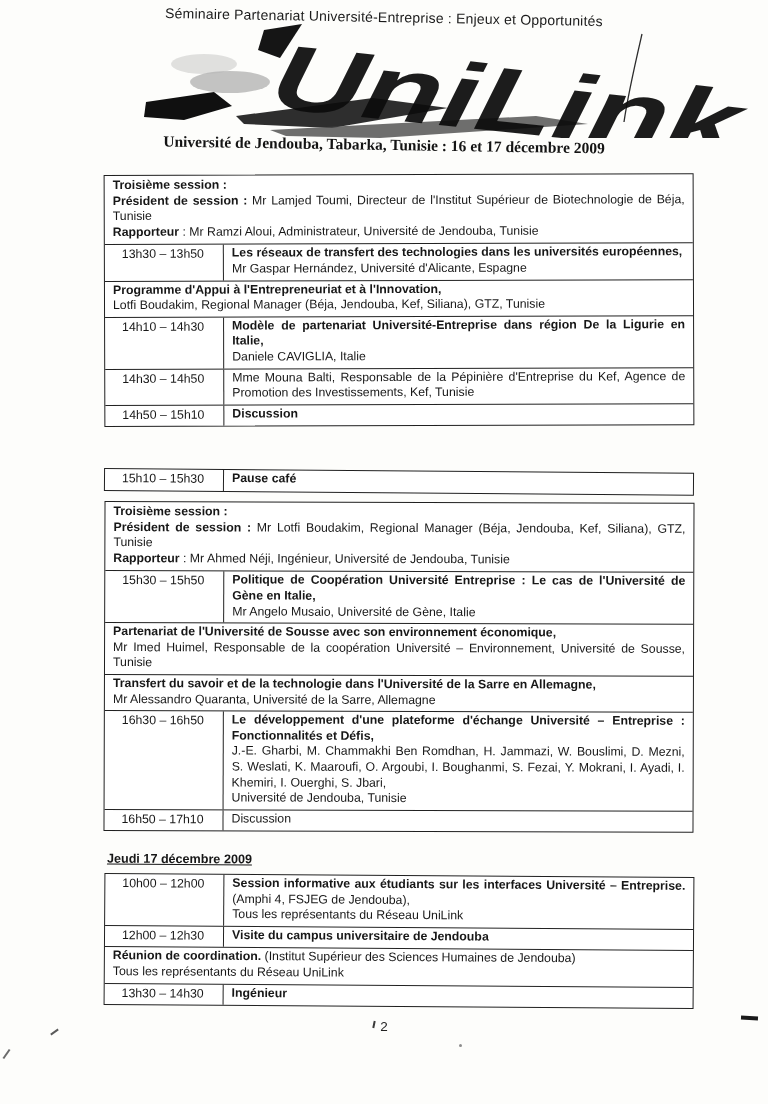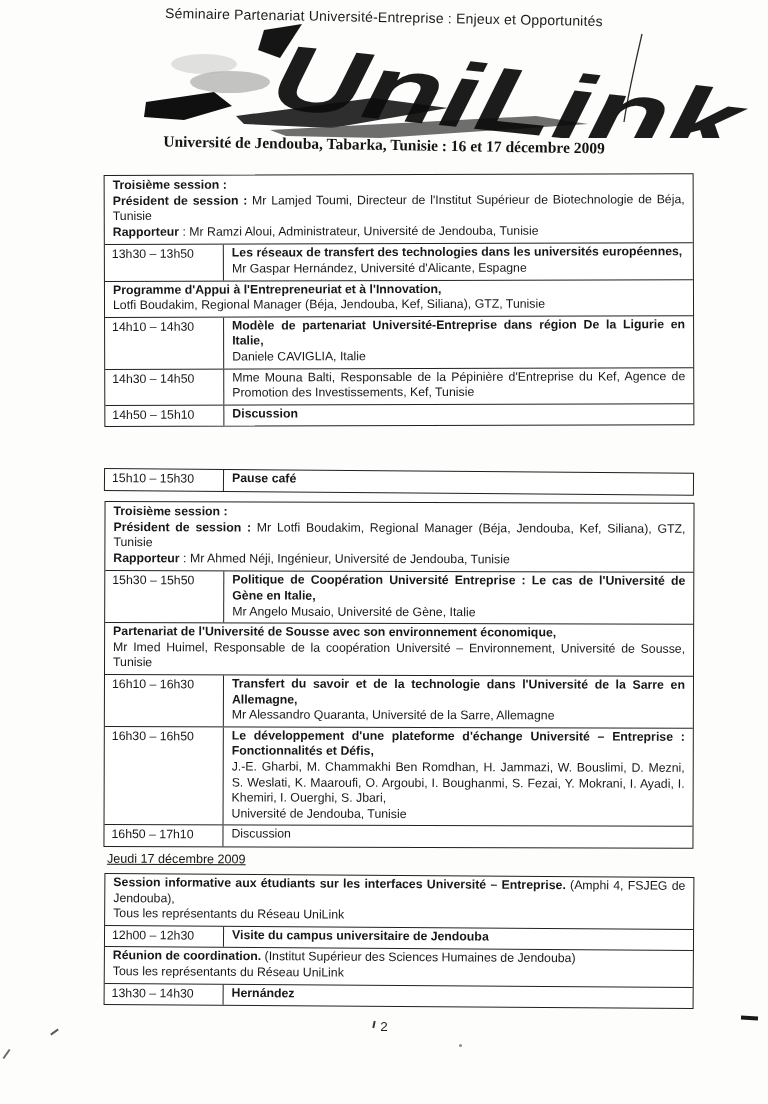--- a/index.html
+++ b/index.html
@@ -34,29 +34,30 @@
   #table1 { top:175px; transform:rotate(-0.18deg); }
   #pause  { top:468px; transform:rotate(0.45deg); }
   #table2 { top:501px; transform:rotate(0.18deg); }
   #table3 { top:873px; transform:rotate(0.38deg); }
 
   .thead { padding:2px 8px 4px; font-size:12.3px; line-height:15.6px; }
   .row { display:flex; align-items:stretch; border-top:1.3px solid #222; }
   .row.first { border-top:none; }
   .cell-time {
     flex:0 0 119px; border-right:1.3px solid #222;
-    font-size:12.3px; line-height:15.6px; padding:2px 2px 3px 7px;
+    font-size:12.3px; line-height:15.6px; padding:2px 2px 3px 0;
     white-space:nowrap;
+    text-align:center;
   }
   .cell-content { flex:1; padding:1px 8px 3px; font-size:12.3px; line-height:15.6px; }
   .just { text-align:justify; }
 
   .day-heading {
     position:absolute; left:107px; top:852px;
-    font-size:12.6px; font-weight:normal; text-decoration:underline;
+    font-size:12.6px; font-weight:bold; text-decoration:underline;
     transform:rotate(0.3deg);
   }
   .page-num {
     position:absolute; left:0; right:0; top:1019px;
     text-align:center; font-size:13.5px; color:#222;
   }
   .art { position:absolute; }
   .art-tick  { left:373px; top:1021px; width:2px;  height:7px;   background:#3a3a3a; transform:rotate(12deg); }
   .art-slash1{ left:50px;  top:1031px; width:9px;  height:2px;   background:#5a5a5a; transform:rotate(-35deg); }
   .art-dot   { left:459px; top:1044px; width:3px;  height:3px;   background:#8d8d8d; border-radius:50%; }
@@ -146,21 +147,20 @@
       <p>Mr Angelo Musaio, Université de Gène, Italie</p>
     </div>
   </div>
   <div class="row">
     <div class="cell-content">
       <p class="just"><b>Partenariat de l'Université de Sousse avec son environnement économique,</b><span></span></p>
       <p class="just">Mr Imed Huimel, Responsable de la coopération Université – Environnement, Université de Sousse, Tunisie</p>
     </div>
   </div>
   <div class="row">
-    <div class="cell-time">16h10 – 16h30</div>
     <div class="cell-content">
       <p class="just"><b>Transfert du savoir et de la technologie dans l'Université de la Sarre en Allemagne,</b><span></span></p>
       <p>Mr Alessandro Quaranta, Université de la Sarre, Allemagne</p>
     </div>
   </div>
   <div class="row">
     <div class="cell-time">16h30 – 16h50</div>
     <div class="cell-content">
       <p class="just"><b>Le développement d'une plateforme d'échange Université – Entreprise : Fonctionnalités et Défis,</b><span></span></p>
       <p class="just">J.-E. Gharbi, M. Chammakhi Ben Romdhan, H. Jammazi, W. Bouslimi, D. Mezni, S. Weslati, K. Maaroufi, O. Argoubi, I. Boughanmi, S. Fezai, Y. Mokrani, I. Ayadi, I. Khemiri, I. Ouerghi, S. Jbari,</p>
@@ -172,41 +172,42 @@
     <div class="cell-content">
       <p><b></b><span>Discussion</span></p>
     </div>
   </div>
 </div>
 
 <div class="day-heading">Jeudi 17 décembre 2009</div>
 
 <div class="sched" id="table3">
   <div class="row first">
+    <div class="cell-time">10h00 – 12h00</div>
     <div class="cell-content">
       <p class="just"><b>Session informative aux étudiants sur les interfaces Université – Entreprise.</b><span> (Amphi 4, FSJEG de Jendouba),</span></p>
       <p>Tous les représentants du Réseau UniLink</p>
     </div>
   </div>
   <div class="row">
     <div class="cell-time">12h00 – 12h30</div>
     <div class="cell-content">
       <p><b>Visite du campus universitaire de Jendouba</b><span></span></p>
     </div>
   </div>
   <div class="row">
     <div class="cell-content">
       <p class="just"><b>Réunion de coordination.</b><span> (Institut Supérieur des Sciences Humaines de Jendouba)</span></p>
       <p>Tous les représentants du Réseau UniLink</p>
     </div>
   </div>
   <div class="row">
     <div class="cell-time">13h30 – 14h30</div>
     <div class="cell-content">
-      <p><b>Hernández</b><span></span></p>
+      <p><b>Ingénieur</b><span></span></p>
     </div>
   </div>
 </div>
 
 <div class="page-num">2</div>
 
 <div class="art art-tick"></div>
 <div class="art art-slash1"></div>
 <div class="art art-dot"></div>
 <div class="art art-dash"></div>

